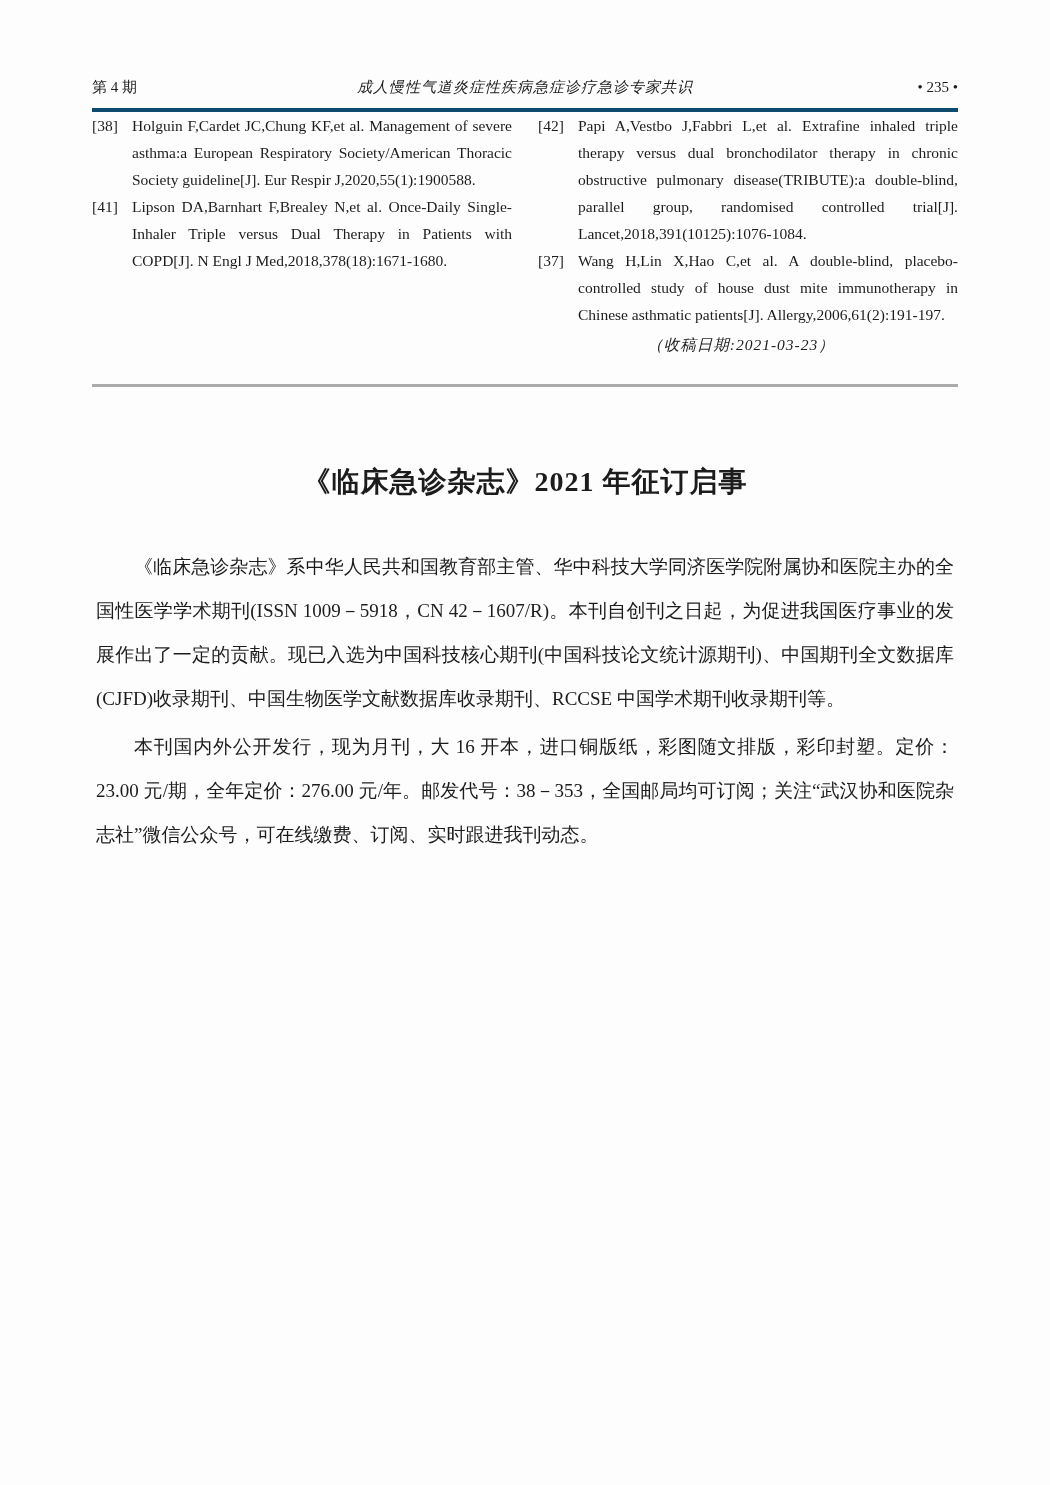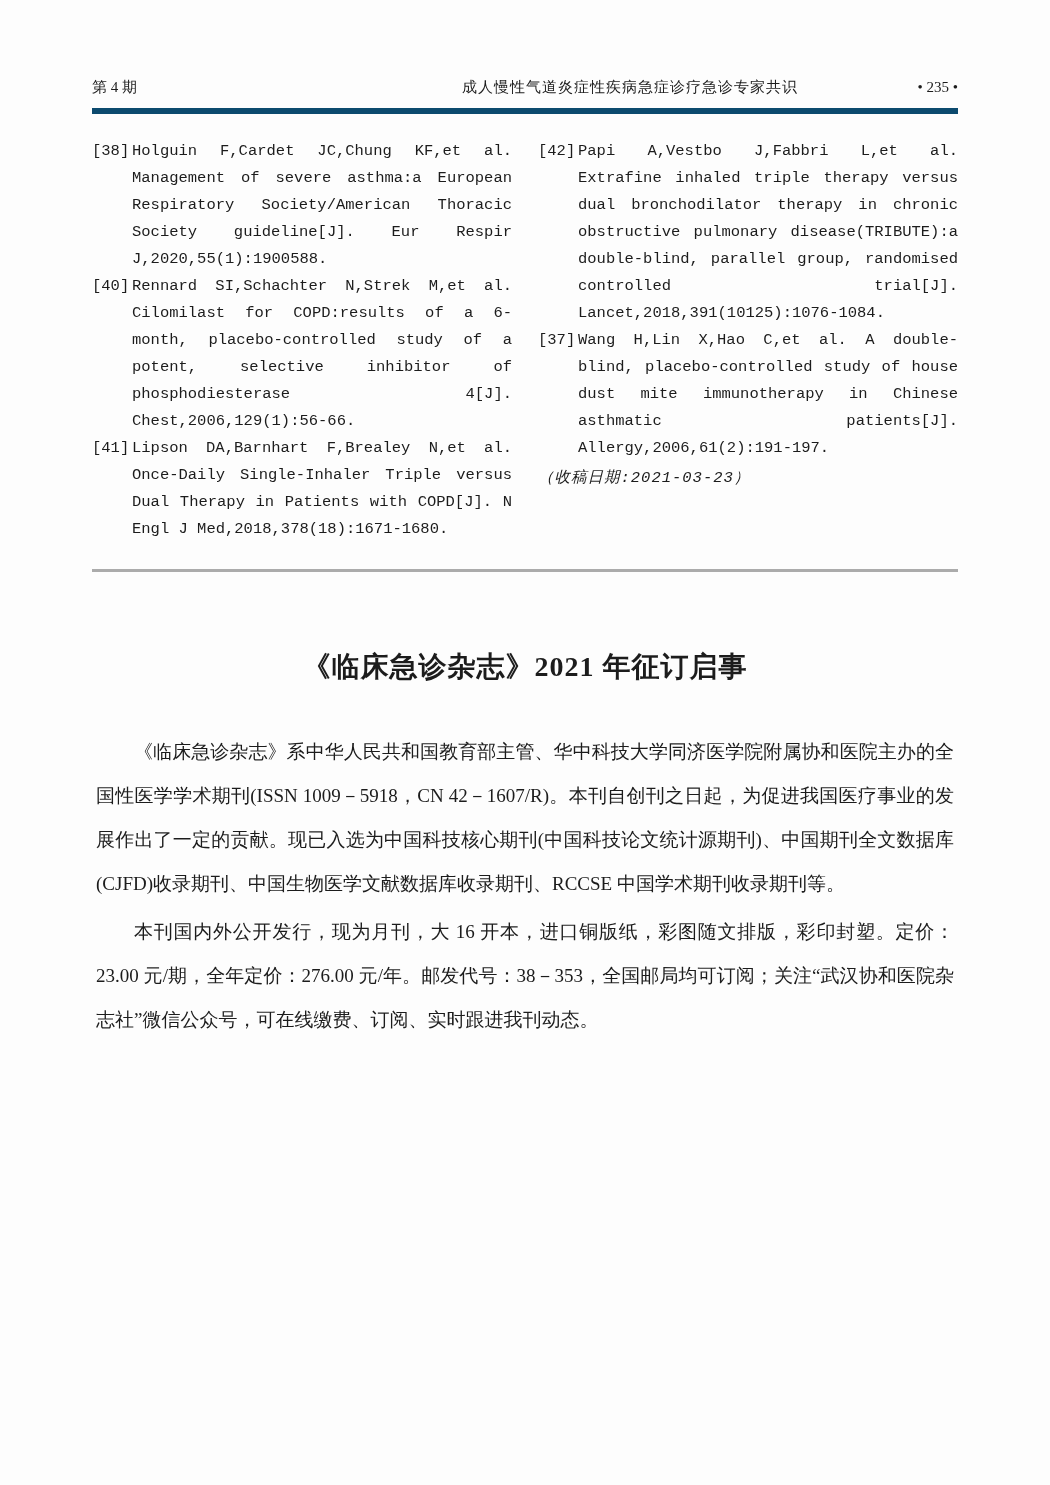--- a/index.html
+++ b/index.html
@@ -12,39 +12,37 @@
     padding:78px 92px 0 92px;
     font-family:"Liberation Serif","DejaVu Serif",serif;
     color:#1c1c1c;
     overflow:hidden;
   }
   
   .page-header{
     display:flex;align-items:baseline;
     font-size:15px;
     padding-bottom:11px;
-    border-bottom:6px solid #0c4a6e;
+    border-bottom:4px solid #0c4a6e;
   }
   .hdr-issue{flex:0 0 160px;text-align:left;}
-  .hdr-title{flex:1;text-align:right;letter-spacing:1px;}
+  .hdr-title{flex:1;text-align:center;letter-spacing:1px;font-style:italic;}
   .hdr-page{flex:0 0 160px;text-align:right;}
   
   .refs{
     display:flex;gap:26px;
-    margin-top:24px;
     font-size:15.5px;
     line-height:27px;
-    font-family:Liberation Mono, monospace;
   }
   .refs-col{flex:1;min-width:0;}
   .ref{display:flex;}
   .ref-num{flex:0 0 40px;}
   .ref-text{flex:1;text-align:justify;}
   .received{
-    text-align:left;
+    text-align:center;
     font-style:italic;
     padding-right:14px;
     margin-top:3px;
     letter-spacing:1px;
   }
   
   .divider{
     height:3px;
     background:#ababab;
     margin-top:26px;
@@ -79,24 +77,20 @@
     <span class="hdr-page">• 235 •</span>
   </div>
 
   <div class="refs">
     <div class="refs-col">
       <div class="ref">
         <span class="ref-num">[38]</span>
         <span class="ref-text">Holguin F,Cardet JC,Chung KF,et al. Management of severe asthma:a European Respiratory Society/American Thoracic Society guideline[J]. Eur Respir J,2020,55(1):1900588.</span>
       </div>
       <div class="ref">
-        <span class="ref-num">[40]</span>
-        <span class="ref-text">Rennard SI,Schachter N,Strek M,et al. Cilomilast for COPD:results of a 6-month, placebo-controlled study of a potent, selective inhibitor of phosphodiesterase 4[J]. Chest,2006,129(1):56-66.</span>
-      </div>
-      <div class="ref">
         <span class="ref-num">[41]</span>
         <span class="ref-text">Lipson DA,Barnhart F,Brealey N,et al. Once-Daily Single-Inhaler Triple versus Dual Therapy in Patients with COPD[J]. N Engl J Med,2018,378(18):1671-1680.</span>
       </div>
     </div>
     <div class="refs-col">
       <div class="ref">
         <span class="ref-num">[42]</span>
         <span class="ref-text">Papi A,Vestbo J,Fabbri L,et al. Extrafine inhaled triple therapy versus dual bronchodilator therapy in chronic obstructive pulmonary disease(TRIBUTE):a double-blind, parallel group, randomised controlled trial[J]. Lancet,2018,391(10125):1076-1084.</span>
       </div>
       <div class="ref">

